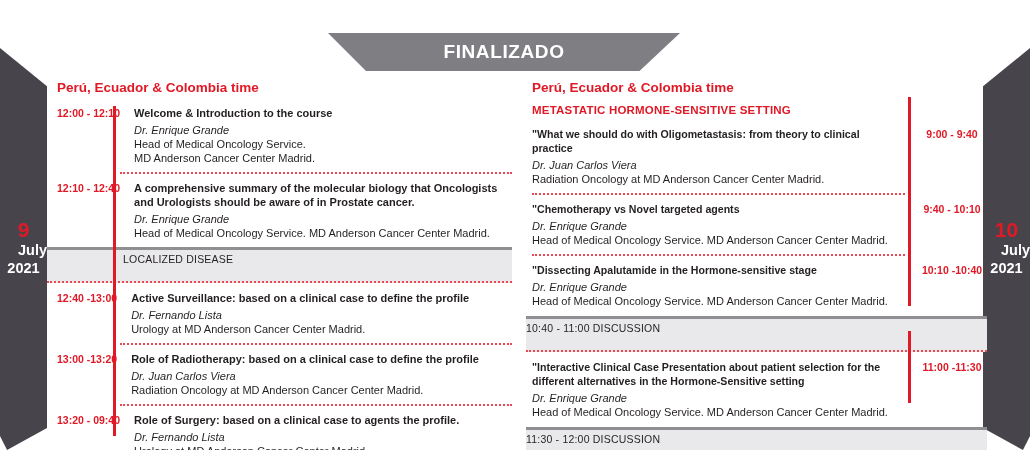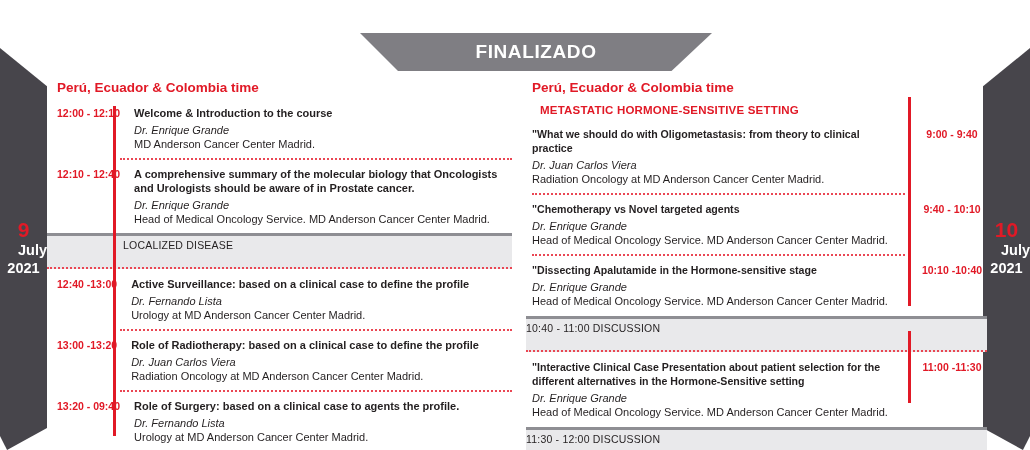--- a/index.html
+++ b/index.html
@@ -2,21 +2,21 @@
 <html><head>
 <meta charset="utf-8">
 <style>
   * { margin:0; padding:0; box-sizing:border-box; }
   html,body { background:#ffffff; }
   body { font-family:"Liberation Sans", sans-serif; color:#231f20; }
   .page { position:relative; width:1030px; height:450px; background:#ffffff; overflow:hidden; }
 
   
   .banner {
-    position:absolute; left:360px; top:33px; width:352px; height:38px;
+    position:absolute; left:328px; top:33px; width:352px; height:38px;
     background:#7f7e83;
     clip-path:polygon(0 0, 100% 0, 88.5% 100%, 10.8% 100%);
     display:flex; align-items:center; justify-content:center;
     color:#ffffff; font-weight:bold; font-size:19px; letter-spacing:.6px;
   }
 
   
   .ribbon {
     position:absolute; top:48px; width:47px; height:402px;
     background:#47454b; color:#ffffff; font-weight:bold; text-align:center;
@@ -26,21 +26,21 @@
   .ribbon .day   { margin-top:170px; color:#e11926; font-size:21px; line-height:23px; }
   .ribbon .month { font-size:14.5px; line-height:18px;text-align:right; }
   .ribbon .year  { font-size:14.5px; line-height:18px; }
 
   
   .col { position:absolute; top:80px; }
   .col-left  { left:57px;  width:455px; }
   .col-right { left:532px; width:455px; }
   .tz-header { color:#e11926; font-weight:bold; font-size:13.5px; margin-bottom:11px; }
   .col-right .tz-header { margin-bottom:9px; }
-  .section-header { color:#e11926; font-weight:bold; font-size:11.5px; margin-bottom:11px; letter-spacing:.2px;margin-left:8px; }
+  .section-header { color:#e11926; font-weight:bold; font-size:11.5px; margin-bottom:11px; letter-spacing:.2px; }
 
   .session { display:flex; margin-bottom:7px; }
   .session .time { color:#e11926; font-weight:bold; font-size:10.5px; padding-top:1px; white-space:nowrap; }
   .col-left  .session .time { flex:0 0 51px; text-align:left; }
   .col-left  .session .content { flex:1; margin-left:14px; }
   .col-right .session .content { flex:1; margin-right:16px; }
   .col-right .session .time { flex:0 0 70px; text-align:center; }
 
   .title   { font-weight:bold; font-size:11px; line-height:14px; margin-bottom:3px; }
   .col-right .title { font-size:10.6px; }
@@ -91,20 +91,21 @@
   </div>
 
   <div class="col col-left">
     <div class="tz-header">Perú, Ecuador &amp; Colombia time</div>
     <div id="left-rows">
         <div class="session">
           <div class="time">12:00 - 12:10</div>
           <div class="content">
             <div class="title">Welcome &amp; Introduction to the course</div>
             <div class="speaker">Dr. Enrique Grande</div>
+            <div class="affil">Head of Medical Oncology Service.</div>
             <div class="affil">MD Anderson Cancer Center Madrid.</div>
           </div>
         </div>
         <div class="sep"></div>
         <div class="session">
           <div class="time">12:10 - 12:40</div>
           <div class="content">
             <div class="title">A comprehensive summary of the molecular biology that Oncologists and Urologists should be aware of in Prostate cancer.</div>
             <div class="speaker">Dr. Enrique Grande</div>
             <div class="affil">Head of Medical Oncology Service. MD Anderson Cancer Center Madrid.</div>

